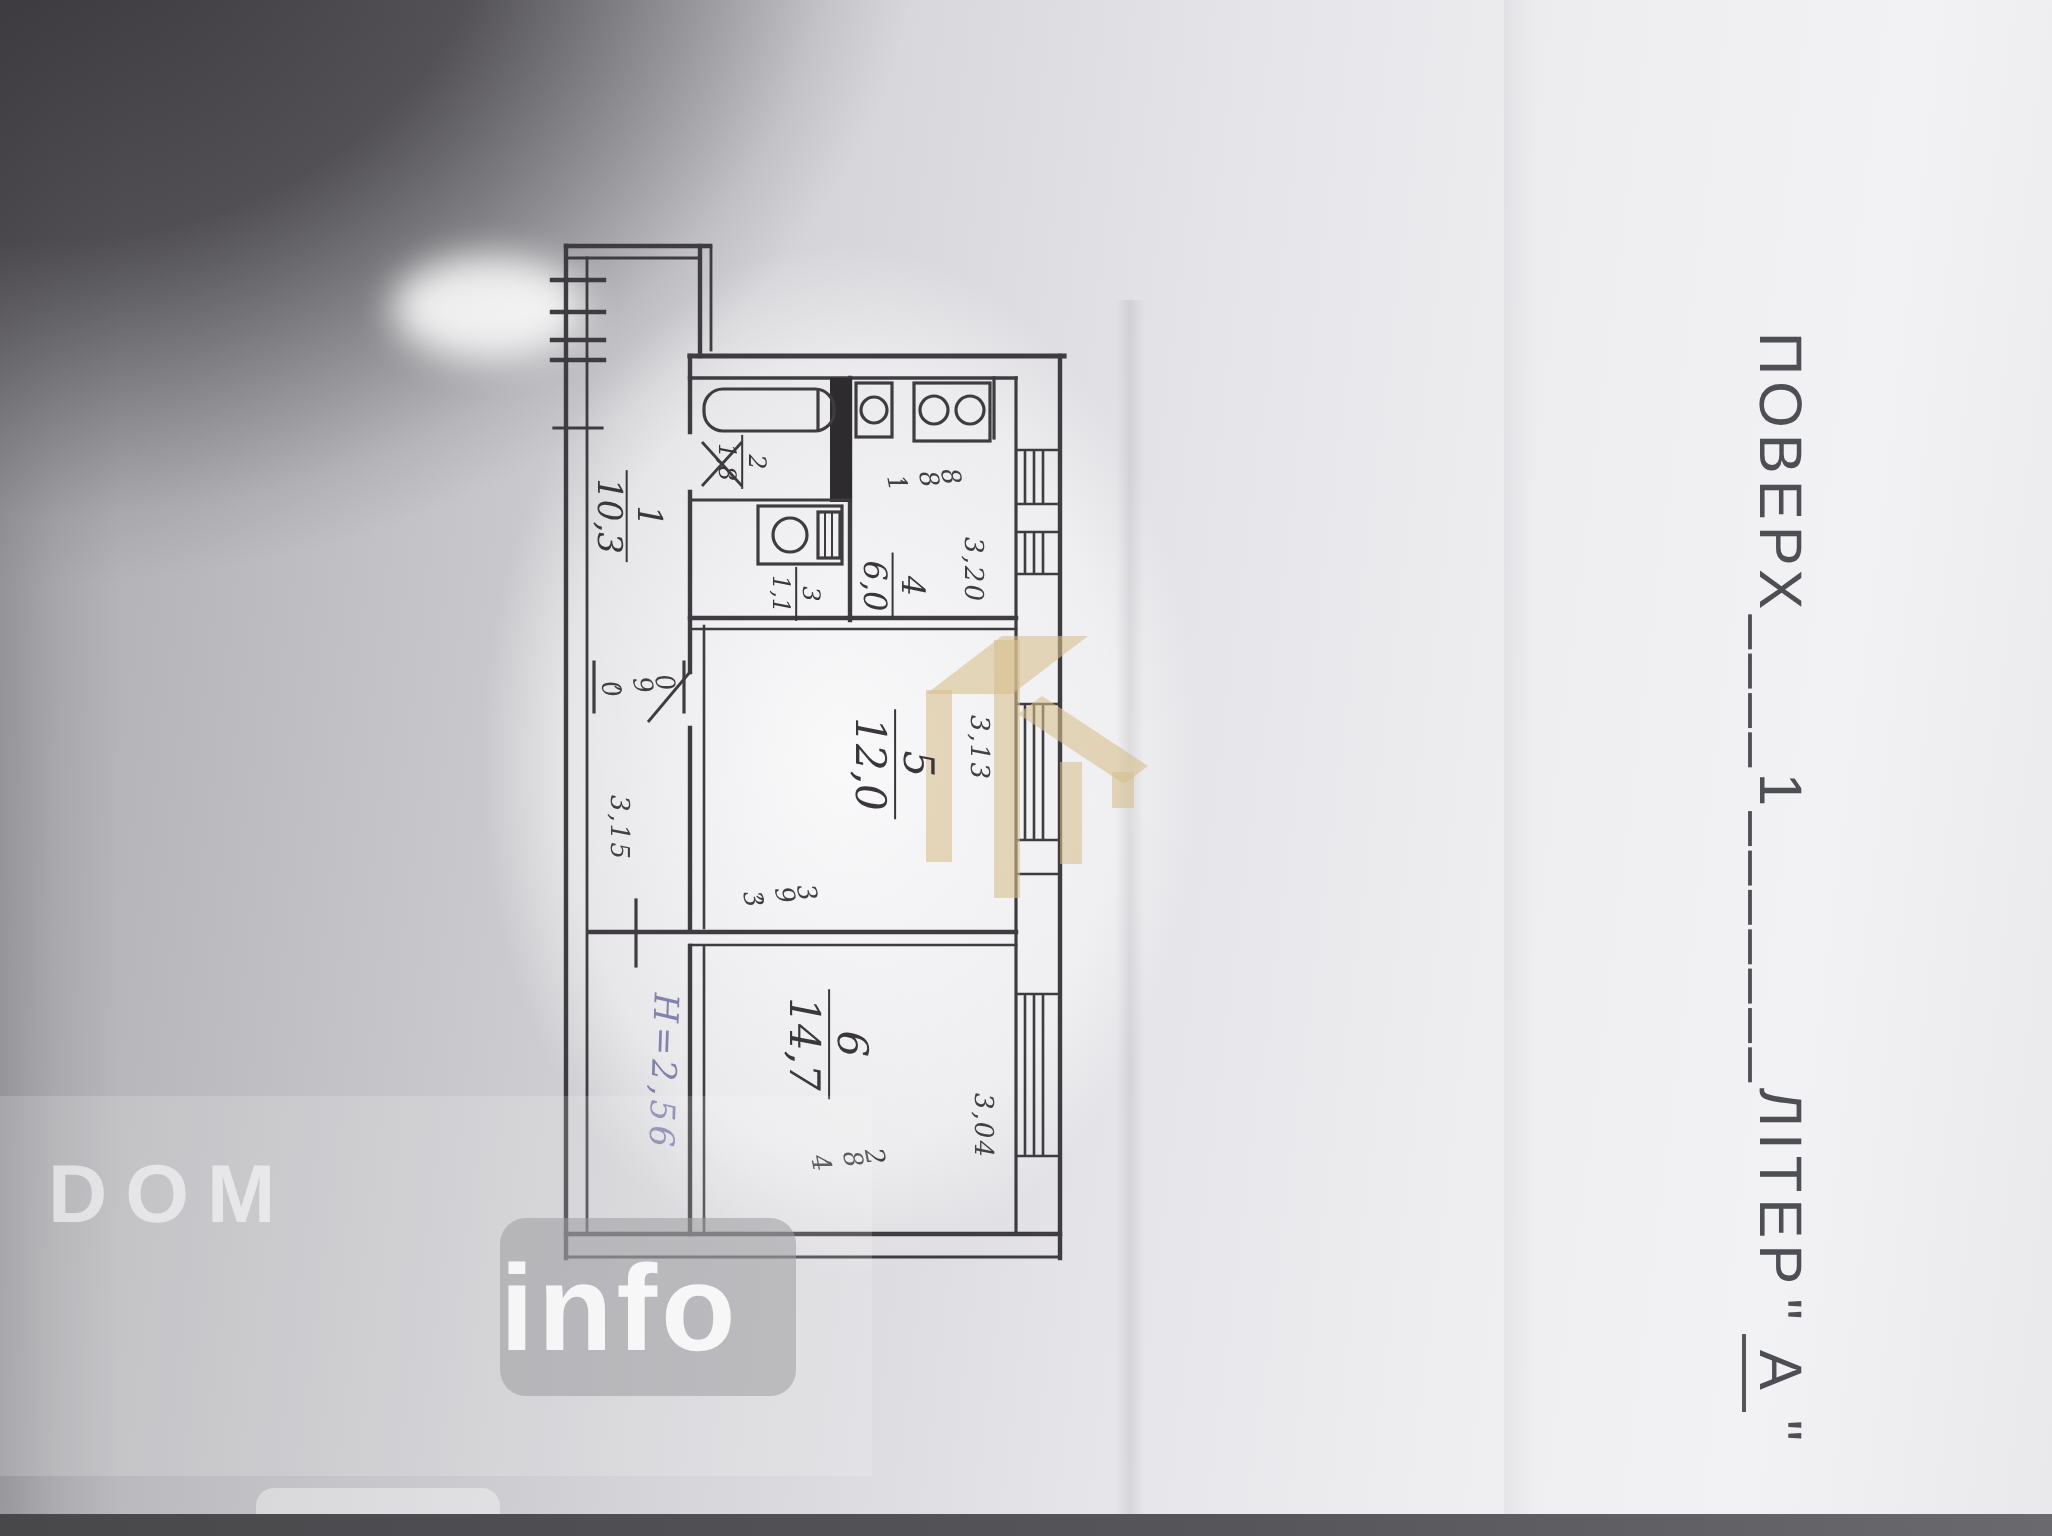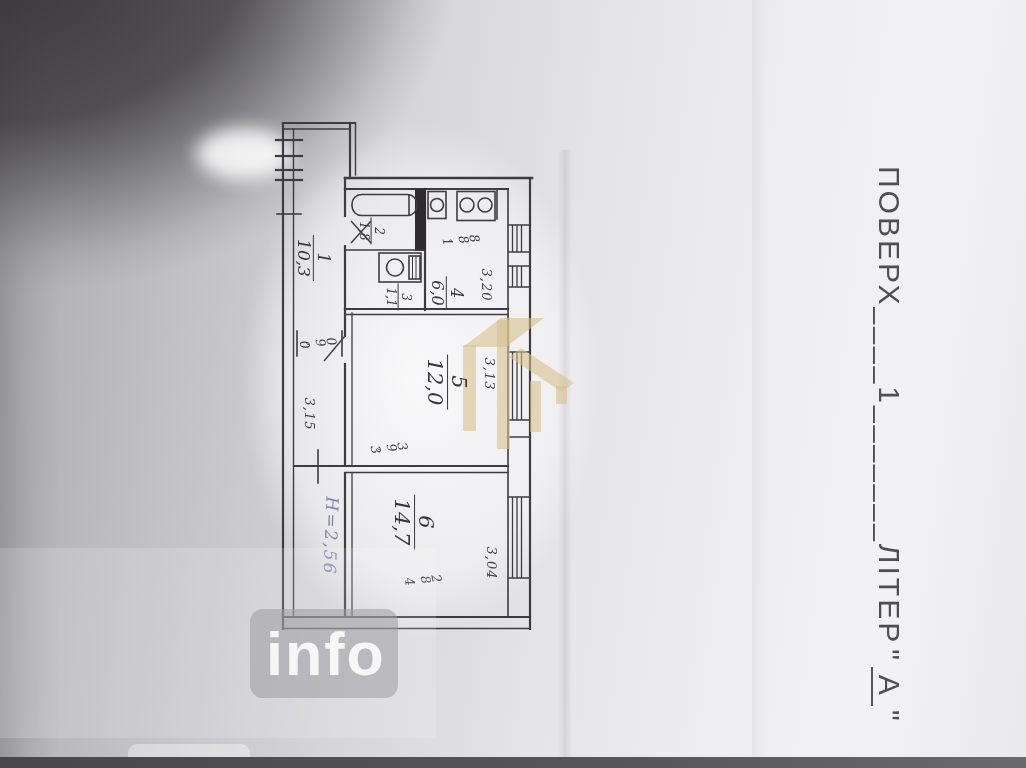--- a/index.html
+++ b/index.html
@@ -43,21 +43,21 @@
   .title .q{margin:0 4px;}
 
   .wm-band{position:absolute;left:0;top:548px;width:436px;height:190px;
     background:rgba(255,255,255,.16);}
   .wm-dom{position:absolute;left:24px;top:574px;font-size:41px;font-weight:bold;
     letter-spacing:9px;color:rgba(252,252,253,.60);}
   .wm-pliz{position:absolute;left:14px;top:598px;font-size:108px;font-weight:bold;
     letter-spacing:3px;color:rgba(253,253,254,.72);}
   .wm-info-box{position:absolute;left:250px;top:609px;width:148px;height:89px;border-radius:13px;
     background:rgba(156,156,161,.55);display:flex;align-items:center;justify-content:flex-start;
-    padding-left:16px;box-sizing:border-box;}
+    box-sizing:border-box;}
   .wm-info-box span{font-size:61px;font-weight:bold;color:rgba(255,255,255,.88);letter-spacing:2px;}
   .wm-pill{position:absolute;left:128px;top:744px;width:122px;height:26px;border-radius:9px;
     background:rgba(255,255,255,.38);}
   .bottom-bar{position:absolute;left:0;top:757px;width:1026px;height:11px;
     background:linear-gradient(to right,#48474a,#56555a 60%,#6a696e);}
 </style>
 </head>
 <body>
 
 <div id="shot">
@@ -226,19 +226,20 @@
       <span class="c">2</span>
     </div>
 
   <div class="hnote" style="left:331px;top:536px">H=2,56</div>
 
   <div class="title">
     <span>ПОВЕРХ</span><span>____</span><span>1</span><span>_______</span><span>ЛІТЕР</span><span class="q">"</span><span class="letter-a">А</span><span class="q">"</span>
   </div>
 
   <div class="wm-band"></div>
+  <div class="wm-dom">DOM</div>
   <div class="wm-info-box">
     <span>info</span>
   </div>
   <div class="wm-pill"></div>
   <div class="bottom-bar"></div>
 
 </div>
 
 </body></html>

